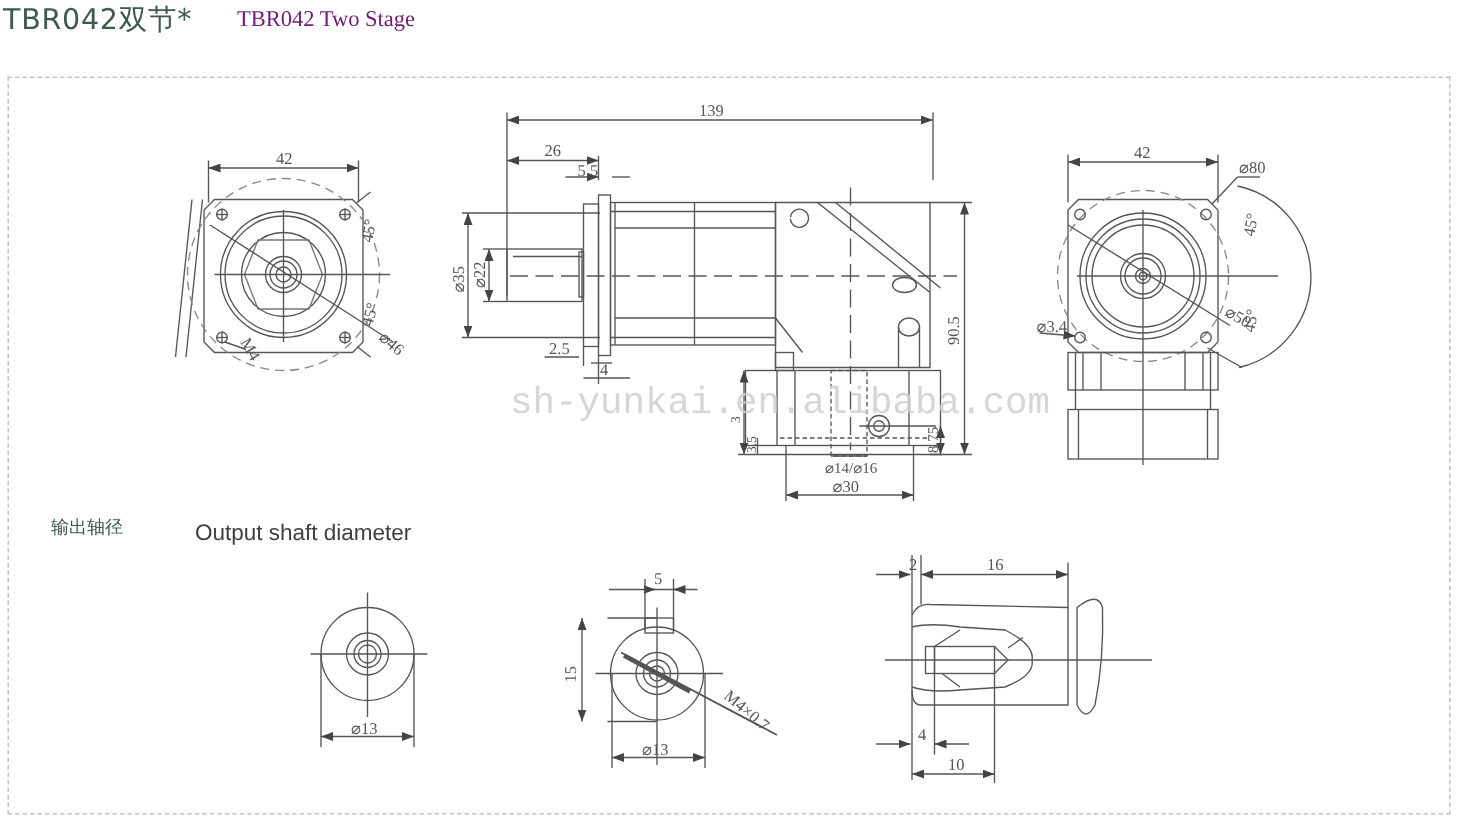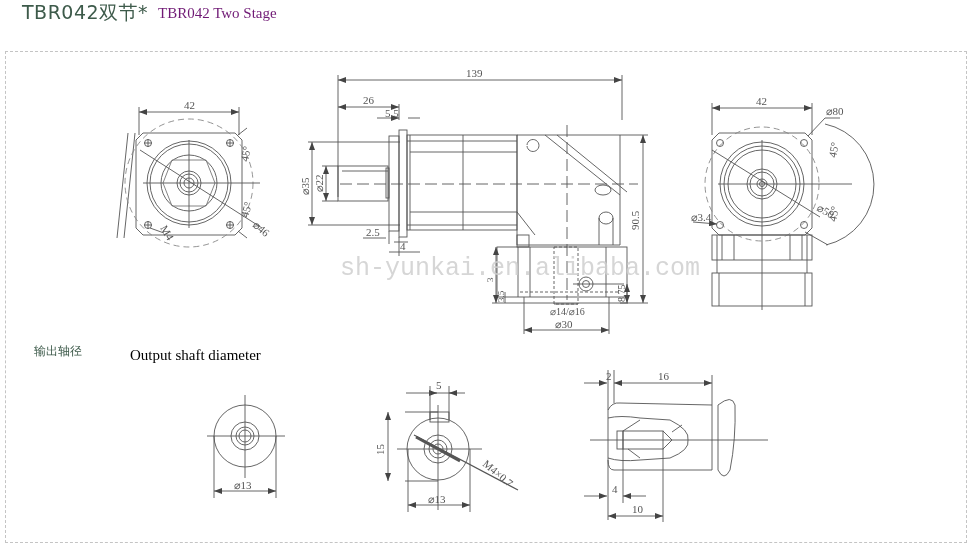--- a/index.html
+++ b/index.html
@@ -1,21 +1,21 @@
 <!DOCTYPE html>
 <html><head>
 <meta charset="utf-8">
 <style>
   html,body{margin:0;padding:0;background:#fff;}
   body{width:971px;height:548px;position:relative;overflow:hidden;font-family:"Liberation Serif",serif;}
-  .title-cn{position:absolute;left:2px;top:0px;font-family:"DejaVu Sans",sans-serif;font-size:19px;color:#3d5a4a;letter-spacing:0.5px;margin-left:20px;}
+  .title-cn{position:absolute;left:2px;top:0px;font-family:"DejaVu Sans",sans-serif;font-size:19px;color:#3d5a4a;letter-spacing:0.5px;}
   .title-en{position:absolute;left:158px;top:5px;font-family:"Liberation Serif",serif;font-size:15px;color:#701a75;}
   .frame{position:absolute;left:5px;top:51px;width:962px;height:492px;border:1.5px dashed #c4c4c4;box-sizing:border-box;}
   .section-cn{position:absolute;left:34px;top:343px;font-family:"DejaVu Sans",sans-serif;font-size:12px;color:#3d5a4a;}
-  .section-en{position:absolute;left:130px;top:347px;font-family:Liberation Serif, serif;font-size:15px;color:#000000;}
+  .section-en{position:absolute;left:130px;top:347px;font-family:Liberation Sans, sans-serif;font-size:15px;color:#404040;}
   .watermark{position:absolute;left:340px;top:254px;font-family:Liberation Mono, monospace;font-size:25px;color:#cfcfcf;letter-spacing:0px;opacity:0.85;pointer-events:none;}
   svg.drawing{position:absolute;left:0;top:0;}
   svg text{font-family:"Liberation Serif",serif;fill:#555;}
 </style>
 </head>
 <body>
 
 <div class="title-cn">TBR042双节*</div>
 <div class="title-en">TBR042 Two Stage</div>
 <div class="frame"></div>

